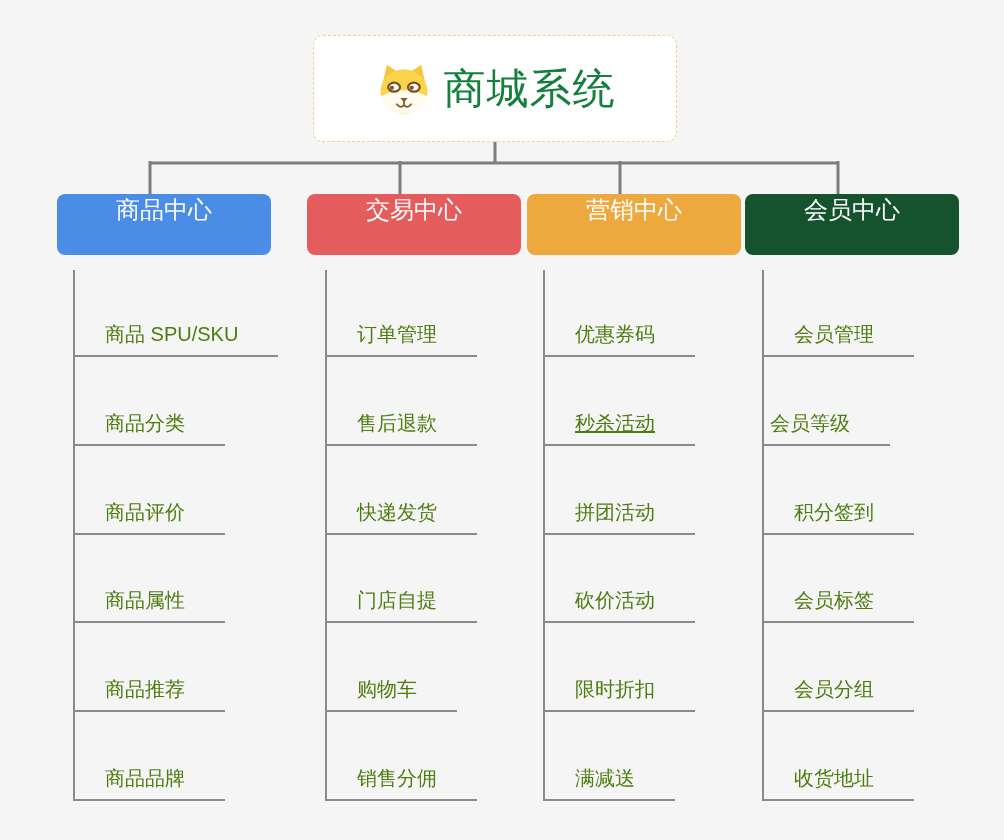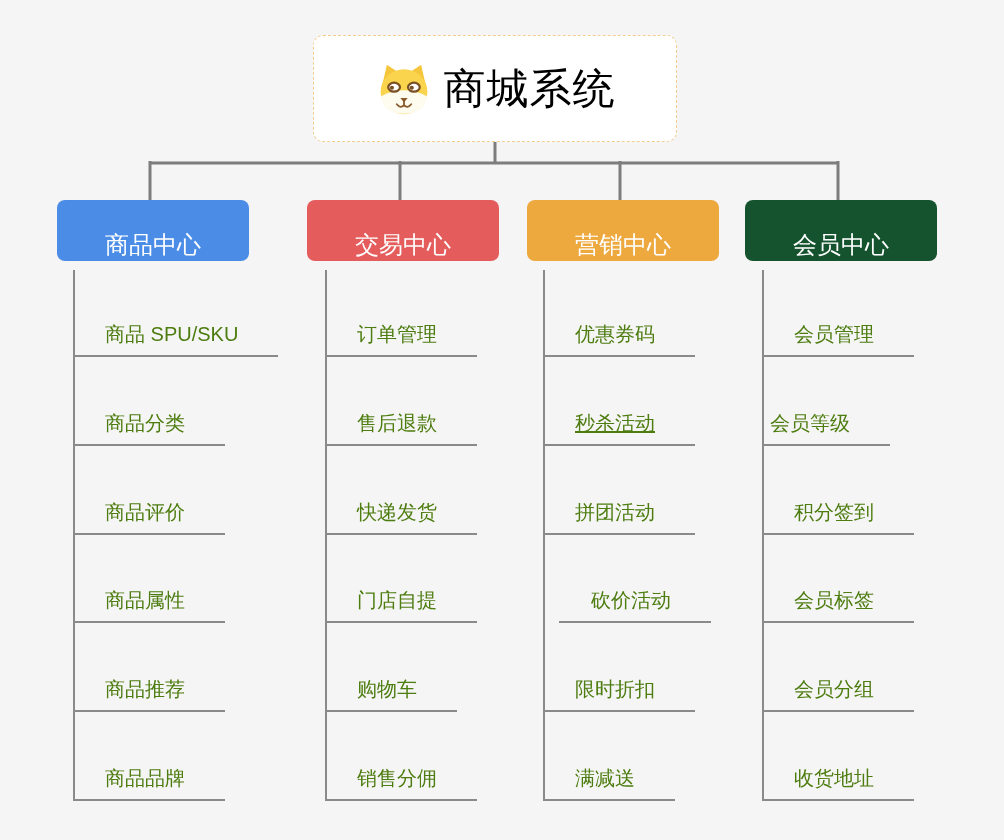--- a/index.html
+++ b/index.html
@@ -20,33 +20,33 @@
     background:#ffffff;
     border:1px dashed #f3cd8e;
     border-radius:10px;
     box-sizing:border-box;
     display:flex;align-items:center;justify-content:center;
     gap:11px;
   }
   .root-title{
     font-size:42px;
     letter-spacing:1px;
-    color:#000000;
+    color:#15803d;
   }
   .dog-icon{flex:0 0 auto;display:block;}
   
   .connectors{position:absolute;left:0;top:0;pointer-events:none;}
   
   .branch-header{
     position:absolute;
-    top:200px;width:192px;height:61px;
+    top:194px;width:214px;height:61px;
     border-radius:8px;
     color:#ffffff;
     font-size:24px;
-    display:flex;align-items:flex-end;justify-content:center;
+    display:flex;align-items:flex-start;justify-content:center;
     cursor:default;
   }
   
   .spine{
     position:absolute;
     width:2px;
     background:#8a8a8a;
   }
   .leaf{
     position:absolute;
@@ -118,21 +118,21 @@
       </div>
 
   <div>
     <div class="branch-header" style="left: 527px; background: rgb(237, 168, 62);">
       <span class="branch-label">营销中心</span>
     </div>
     <div class="spine" style="left: 543px; top: 270px; height: 531px;"></div>
   <div class="leaf" style="left: 543px; top: 317px;">优惠券码</div>
         <div class="leaf" style="left: 543px; top: 406px; text-decoration: underline;">秒杀活动</div>
         <div class="leaf" style="left: 543px; top: 495px;">拼团活动</div>
-        <div class="leaf" style="left: 543px; top: 583px; margin-left: 16px;">砍价活动</div>
+        <div class="leaf" style="left: 543px; top: 583px;">砍价活动</div>
         <div class="leaf" style="left: 543px; top: 672px;">限时折扣</div>
         <div class="leaf" style="left: 543px; top: 761px;">满减送</div>
       </div>
 
   <div>
     <div class="branch-header" style="left: 745px; background: #14532d;">
       <span class="branch-label">会员中心</span>
     </div>
     <div class="spine" style="left: 762px; top: 270px; height: 531px;"></div>
   <div class="leaf" style="left: 762px; top: 317px;">会员管理</div>

